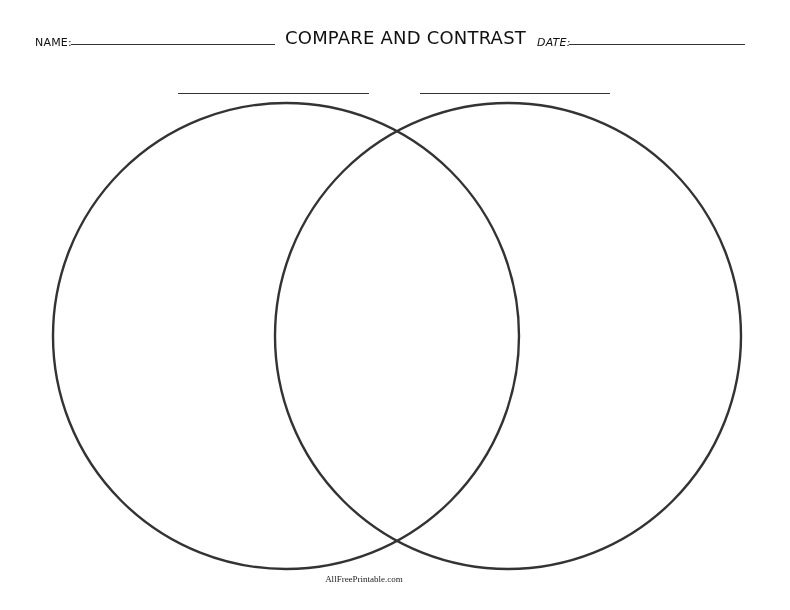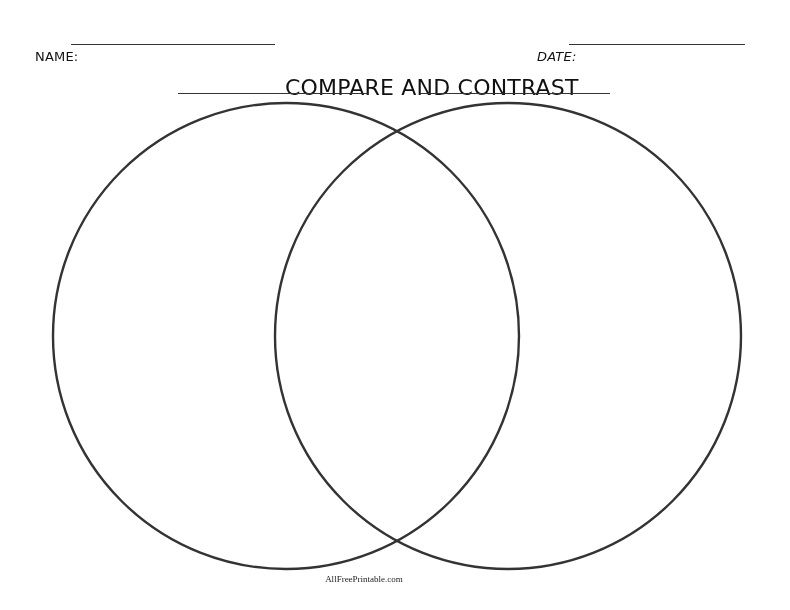--- a/index.html
+++ b/index.html
@@ -1,19 +1,19 @@
 <!DOCTYPE html>
 <html><head>
   <meta charset="utf-8">
   <style>
     html, body { margin:0; padding:0; background:#ffffff; }
     body { width:790px; height:610px; position:relative; overflow:hidden; font-family:"DejaVu Sans", sans-serif; color:#111; }
-    .hdr-label { position:absolute; font-size:13px; top:49px; letter-spacing:0.2px; }
+    .hdr-label { position:absolute; font-size:11px; top:36px; letter-spacing:0.2px; }
     .line { position:absolute; height:1px; background:#333; }
-    .title { position:absolute; left:285px; top:27px; font-size:22px; letter-spacing:0.2px;margin-top:48px; }
+    .title { position:absolute; left:285px; top:27px; font-size:18px; letter-spacing:0.2px; }
     .footer { position:absolute; left:0; width:728px; top:574px; text-align:center; font-family:"Liberation Serif", serif; font-size:9px; color:#222; }
     svg.venn { position:absolute; left:0; top:0; }
   </style>
 </head>
 <body>
 
 <span class="hdr-label" style="left:35px;">NAME:</span>
 <div class="line" style="left:71px; top:44px; width:204px;"></div>
 
 <div class="title">COMPARE AND CONTRAST</div>

